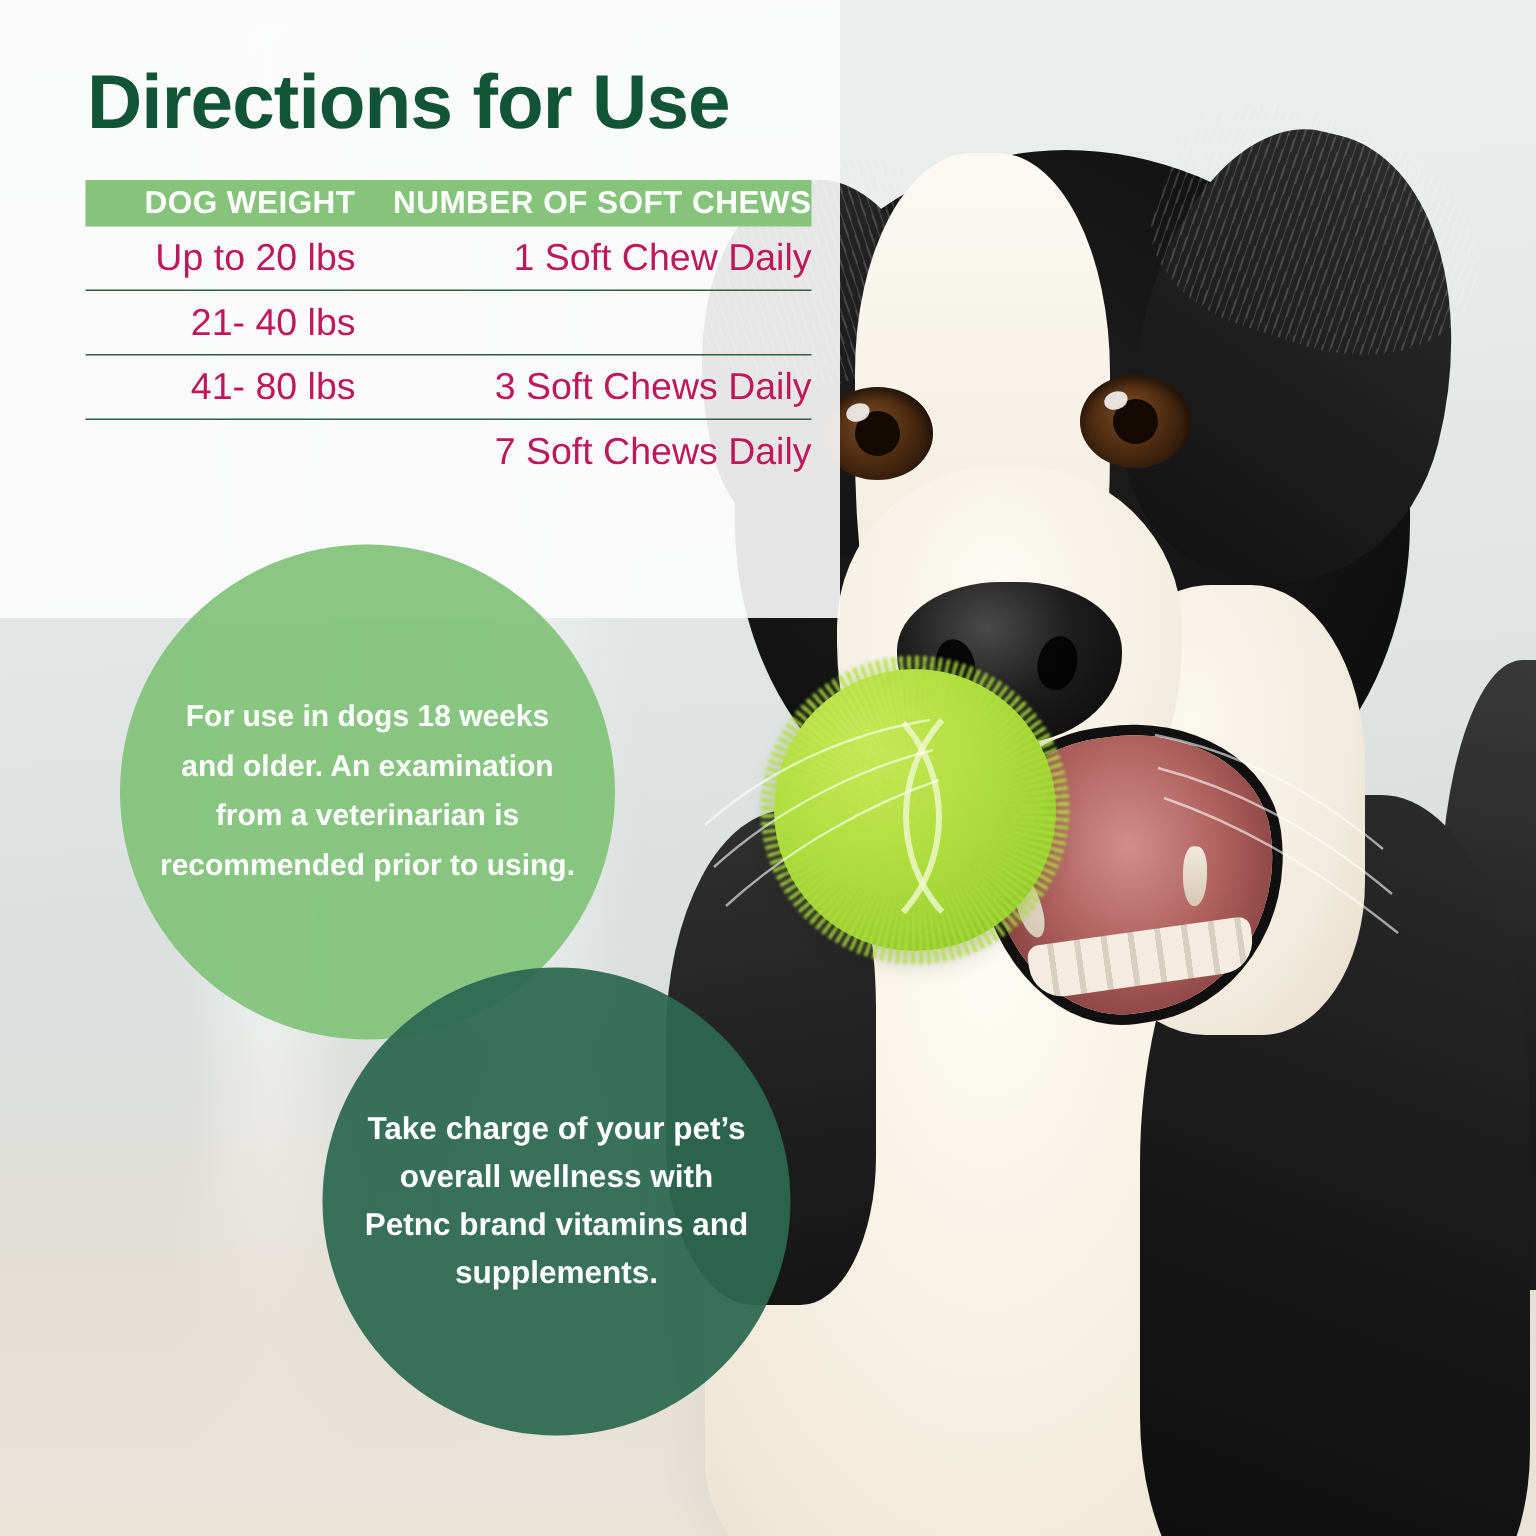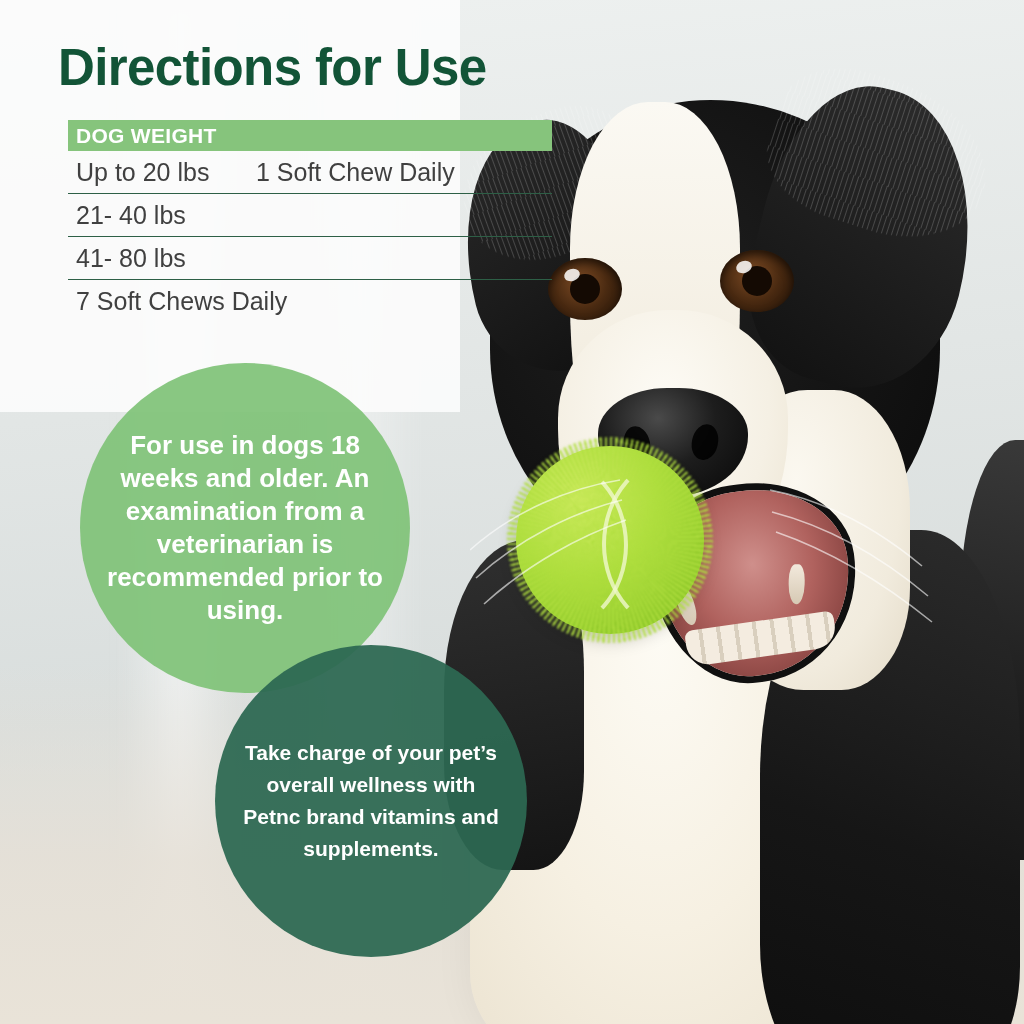--- a/index.html
+++ b/index.html
@@ -204,34 +204,34 @@
     background: repeating-conic-gradient(from 0deg, rgba(176,222,63,.9) 0deg 1.4deg, rgba(176,222,63,0) 1.4deg 3deg);
     filter: blur(1.2px);
   }
 
   .whiskers { left: 40px; top: 300px; width: 470px; height: 300px; opacity: .75; }
 
   
   .panel {
     position: absolute;
     left: 0; top: 0;
-    width: 460px; height: 412px;
+    width: 560px; height: 412px;
     background: rgba(252,252,252,.90);
   }
   .panel-title {
     position: absolute;
     left: 58px; top: 38px;
     font-size: 51px;
     font-weight: 700;
     letter-spacing: -.6px;
     color: #125437;
     white-space: nowrap;
   }
 
-  .table { position: absolute; left: 68px; top: 120px; width: 484px; }
+  .table { position: absolute; left: 57px; top: 120px; width: 484px; text-align: right; }
   .thead {
     display: flex;
     background: #86c47c;
     height: 31px;
     align-items: center;
   }
   .thead .th {
     color: #ffffff;
     font-size: 21px;
     font-weight: 700;
@@ -243,21 +243,21 @@
   .thead .th.c2 { flex: 1; }
 
   .trow {
     display: flex;
     align-items: center;
     height: 42px;
     border-bottom: 1.5px solid #2d5f46;
   }
   .trow.last { border-bottom: none; }
   .trow .td {
-    color: #404040;
+    color: #be185d;
     font-size: 25px;
     font-weight: 400;
     padding-left: 8px;
   }
   .trow .td.c1 { width: 172px; }
   .trow .td.c2 { flex: 1; }
 
   
   .bubble {
     position: absolute;
@@ -267,21 +267,21 @@
     justify-content: center;
     text-align: center;
     color: #ffffff;
     font-weight: 700;
     box-sizing: border-box;
   }
   .bubble-light {
     left: 80px; top: 363px;
     width: 330px; height: 330px;
     background: rgba(128,195,121,.93);
-    font-size: 26px;
+    font-size: 20px;
     line-height: 33px;
     padding: 0 26px;
     z-index: 4;
   }
   .bubble-dark {
     left: 215px; top: 645px;
     width: 312px; height: 312px;
     background: rgba(45,104,82,.94);
     font-size: 21px;
     line-height: 32px;
@@ -353,31 +353,33 @@
       </g>
     </svg>
   </div>
 
   <div class="panel">
     <div class="panel-title">Directions for Use</div>
 
     <div class="table">
       <div class="thead">
         <div class="th c1">DOG WEIGHT</div>
+        <div class="th c2">NUMBER OF SOFT CHEWS</div>
       </div>
 
       <div class="trow">
         <div class="td c1">Up to 20 lbs</div>
         <div class="td c2">1 Soft Chew Daily</div>
       </div>
       <div class="trow">
         <div class="td c1">21- 40 lbs</div>
       </div>
       <div class="trow">
         <div class="td c1">41- 80 lbs</div>
+        <div class="td c2">3 Soft Chews Daily</div>
       </div>
       <div class="trow last">
         <div class="td c2">7 Soft Chews Daily</div>
       </div>
     </div>
   </div>
 
   <div class="bubble bubble-light">For use in dogs 18 weeks and older. An examination from a veterinarian is recommended prior to using.</div>
   <div class="bubble bubble-dark">Take charge of your pet’s overall wellness with Petnc brand vitamins and supplements.</div>
 

